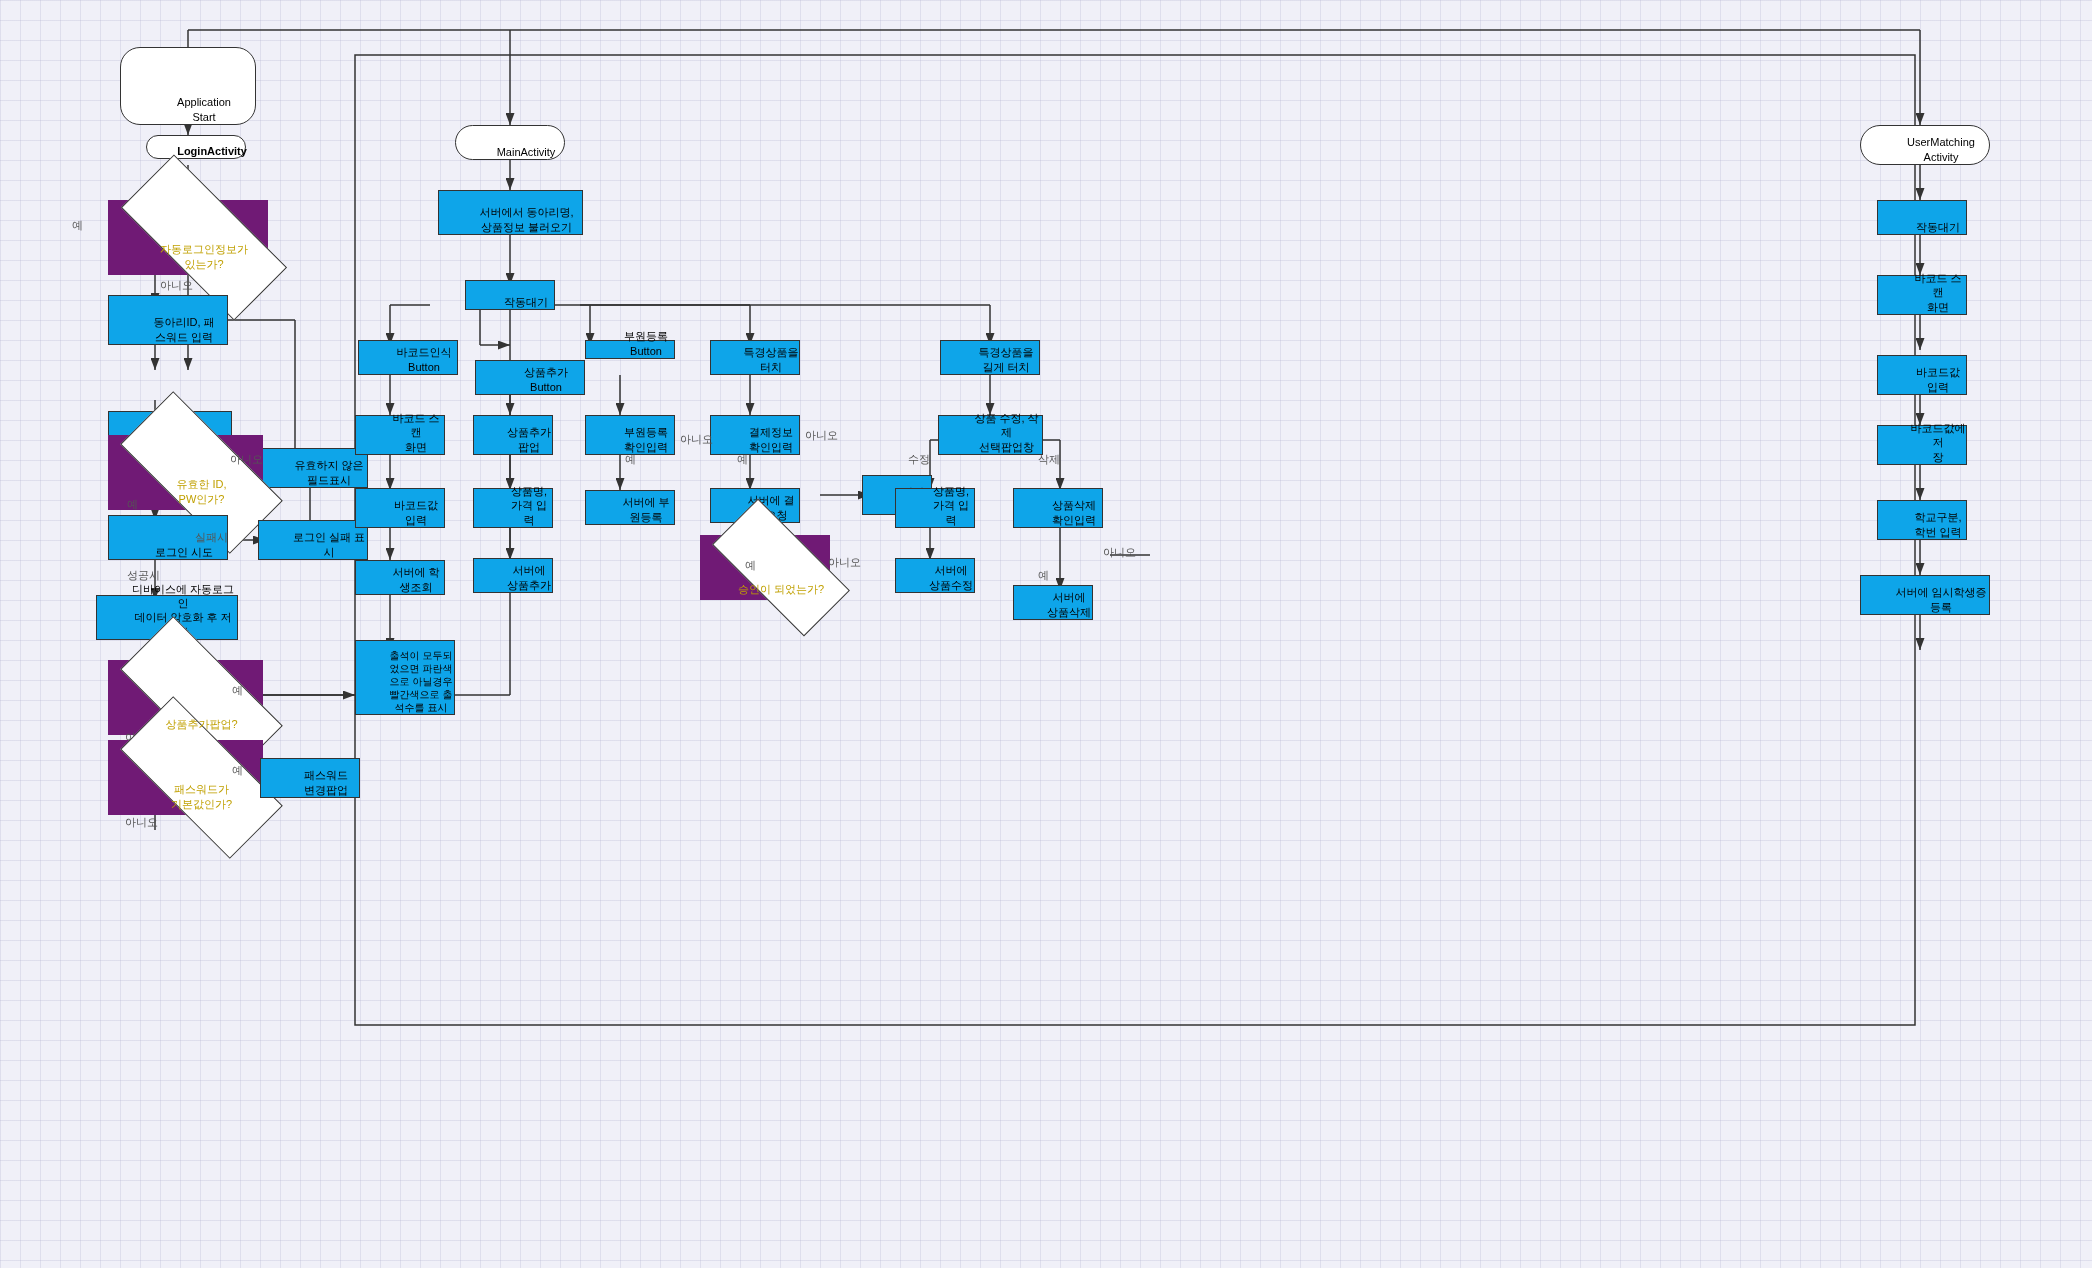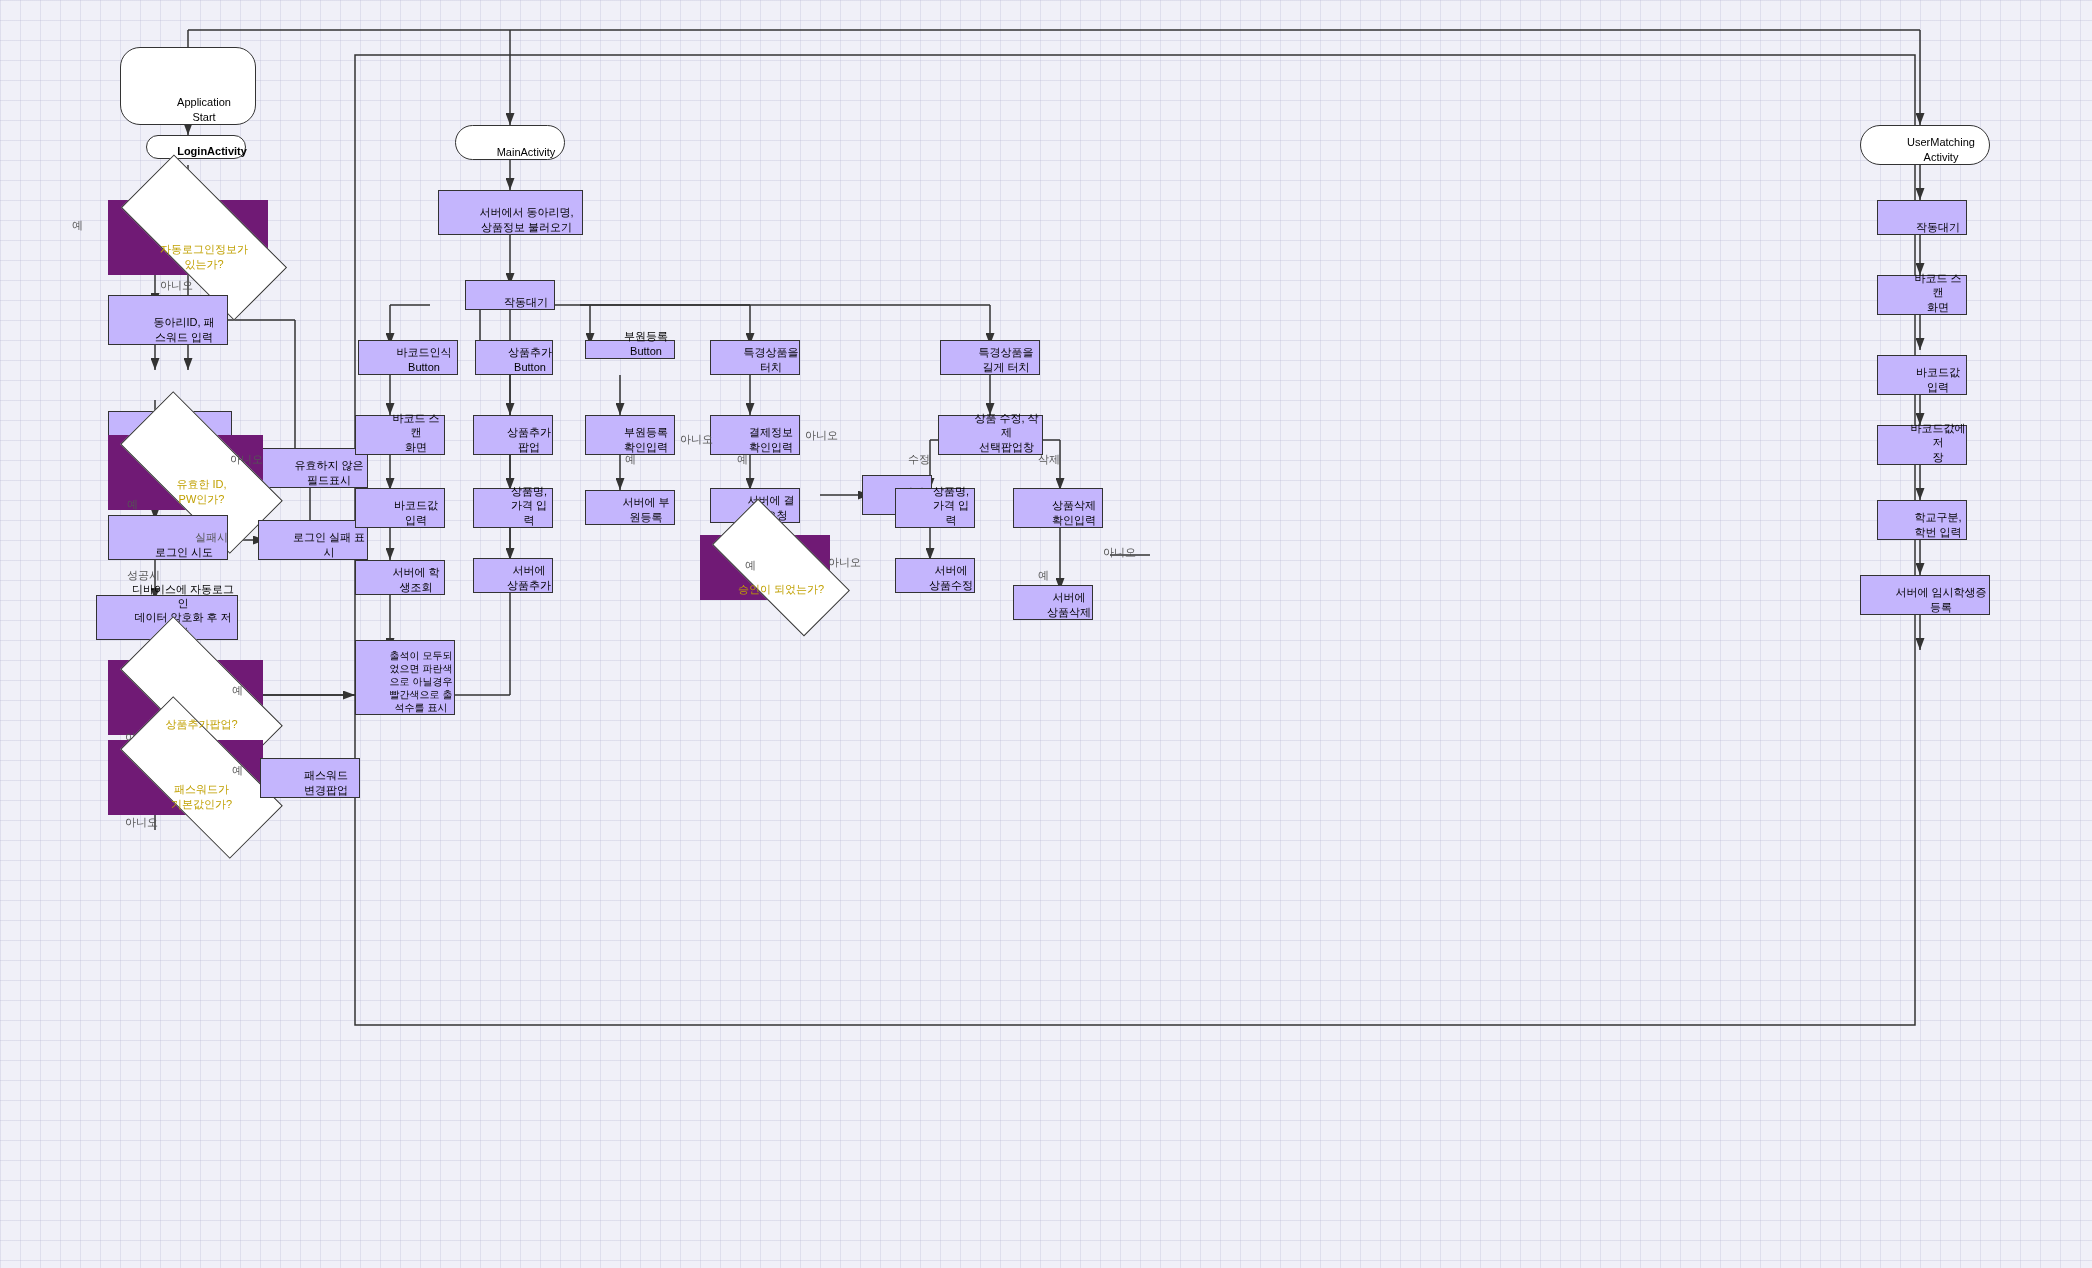--- a/index.html
+++ b/index.html
@@ -39,21 +39,21 @@
       line-height: 1.3;
       padding-left: 32px;
     }
     .rounded-rect {
       border: 1.5px solid #333;
       border-radius: 20px;
       background: white;
     }
     .rect {
       border: 1.5px solid #333;
-      background: #c4b5fd;
+      background: #0ea5e9;
     }
     .diamond {
       background: #701a75;
       border: none;
     }
     .diamond-inner {
       width: 100%;
       height: 100%;
       background: white;
       border: 1.5px solid #333;
@@ -284,21 +284,21 @@
 </div>
 
 <div class="shape rect" style="left:465px;top:280px;width:90px;height:30px;">
   <span>작동대기</span>
 </div>
 
 <div class="shape rect" style="left:358px;top:340px;width:100px;height:35px;">
   <span>바코드인식 Button</span>
 </div>
 
-<div class="shape rect" style="left:475px;top:340px;width:78px;height:35px;">
+<div class="shape rect" style="left:475px;top:360px;width:110px;height:35px;">
   <span>상품추가 Button</span>
 </div>
 
 <div class="shape rect" style="left:585px;top:340px;width:90px;height:19px;">
   <span>부원등록 Button</span>
 </div>
 
 <div class="shape rect" style="left:710px;top:340px;width:90px;height:35px;">
   <span>특경상품을 터치</span>
 </div>

